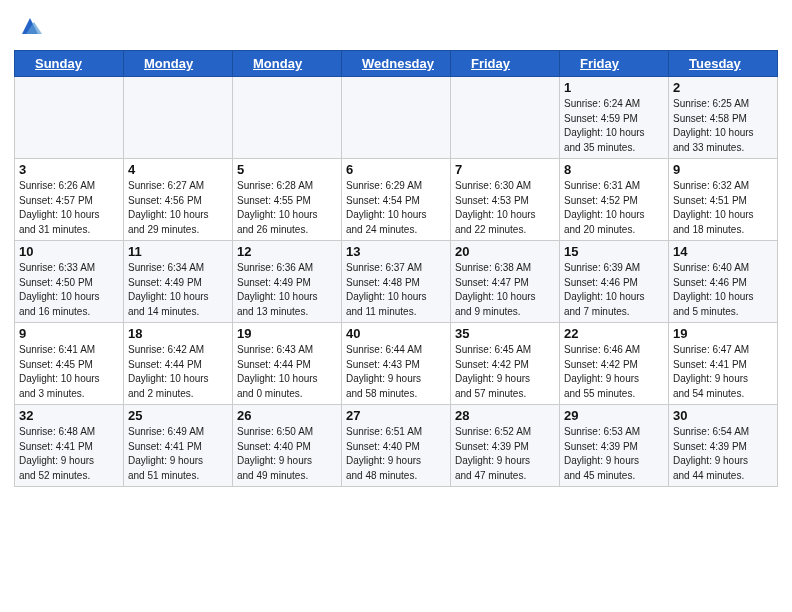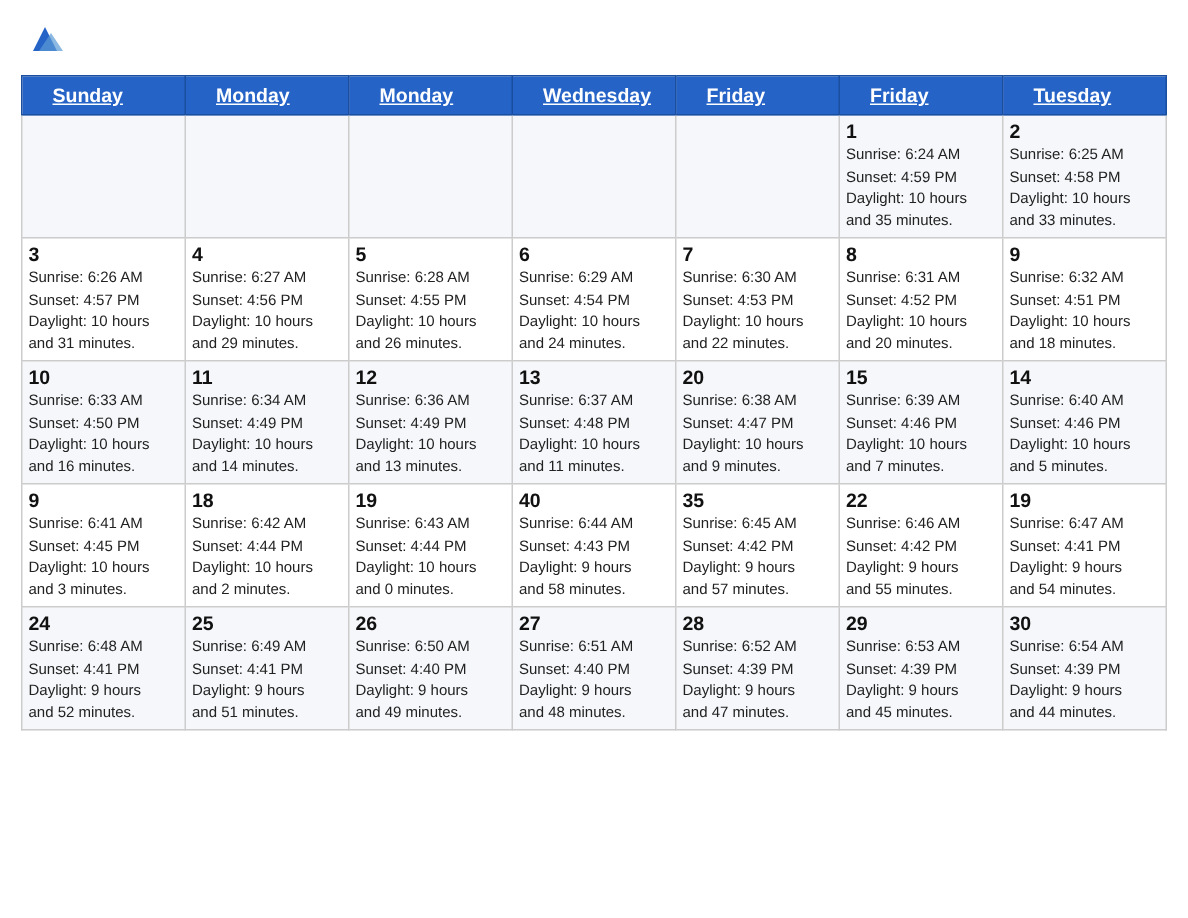--- a/index.html
+++ b/index.html
@@ -231,21 +231,21 @@
             <div class="day-num">22</div>
             <div class="day-info">Sunrise: 6:46 AM<br>Sunset: 4:42 PM<br>Daylight: 9 hours<br>and 55 minutes.</div>
           </td>
           <td>
             <div class="day-num">19</div>
             <div class="day-info">Sunrise: 6:47 AM<br>Sunset: 4:41 PM<br>Daylight: 9 hours<br>and 54 minutes.</div>
           </td>
         </tr>
         <tr>
           <td>
-            <div class="day-num">24</div>
+            <div class="day-num">32</div>
             <div class="day-info">Sunrise: 6:48 AM<br>Sunset: 4:41 PM<br>Daylight: 9 hours<br>and 52 minutes.</div>
           </td>
           <td>
             <div class="day-num">25</div>
             <div class="day-info">Sunrise: 6:49 AM<br>Sunset: 4:41 PM<br>Daylight: 9 hours<br>and 51 minutes.</div>
           </td>
           <td>
             <div class="day-num">26</div>
             <div class="day-info">Sunrise: 6:50 AM<br>Sunset: 4:40 PM<br>Daylight: 9 hours<br>and 49 minutes.</div>
           </td>

